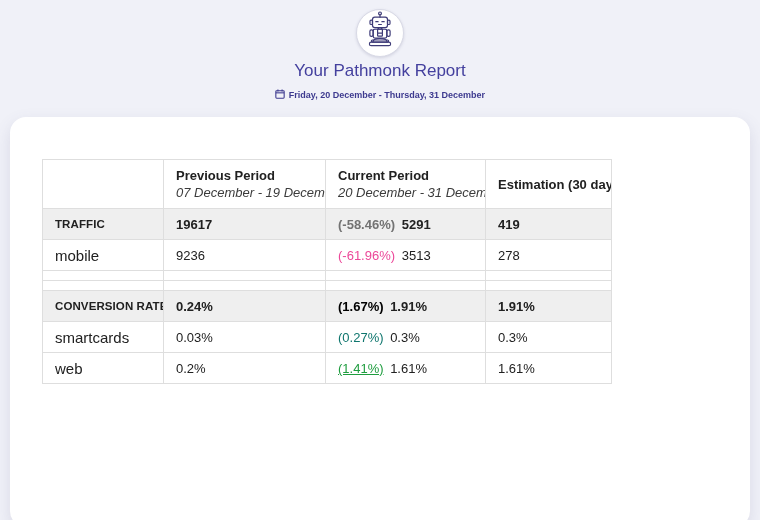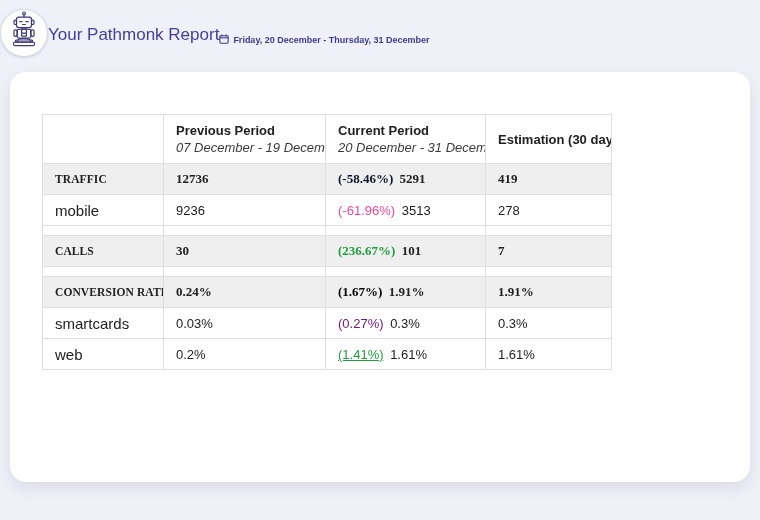--- a/index.html
+++ b/index.html
@@ -4,34 +4,34 @@
 <style>
   * { margin:0; padding:0; box-sizing:border-box; }
   html,body { width:760px; height:520px; }
   body {
     background:#f0f1f8;
     font-family:"Liberation Sans", sans-serif;
     overflow:hidden;
     color:#212121;
   }
   .report-header {
-    display:flex; flex-direction:row; align-items:center;
+    display:flex; flex-direction:column; align-items:center;
     padding-top:9px;
   }
   .logo-circle {
     width:48px; height:48px; border-radius:50%;
     background:#fff; border:1px solid #d9dae6;
     box-shadow:0 1px 3px rgba(80,80,120,.18);
     display:flex; align-items:center; justify-content:center;
   }
   .report-title {
     margin-top:4px; font-size:17px; line-height:20px; color:#44409e;
   }
   .report-date {
-    margin-top:14px; display:flex; align-items:center; gap:4px;
+    margin-top:8px; display:flex; align-items:center; gap:4px;
     font-size:9px; font-weight:bold; color:#3d3a8f; line-height:11px;
   }
   .card {
     width:740px; height:410px; margin:15px auto 0;
     background:#fff; border-radius:16px;
     box-shadow:0 6px 16px rgba(90,90,130,.15);
     overflow:hidden;
   }
   table {
     border-collapse:collapse; table-layout:fixed;
@@ -39,21 +39,21 @@
     font-size:13px; color:#212121;
   }
   th, td {
     border:1px solid #dedede;
     padding:0 12px; text-align:left; vertical-align:middle;
     white-space:nowrap; overflow:hidden;
   }
   thead th { height:48px; padding:7px 12px; vertical-align:middle; }
   .th-title { font-weight:bold; font-size:13px; line-height:17px; }
   .th-sub { font-weight:normal; font-style:italic; font-size:13px; line-height:17px; color:#3b3b3b; }
-  tr.section td { background:#efefef; font-weight:bold; height:31px;font-family:Liberation Serif, serif; }
+  tr.section td { background:#efefef; font-weight:bold; height:31px; }
   tr.item td { height:31px; }
   tr.spacer td { height:10px; padding:0; }
   tr.section td.label { font-size:11.5px; letter-spacing:.1px; }
   tr.item td.label { font-size:15px; }
   .delta { margin-right:3px; }
 </style>
 </head>
 <body>
 
 <div class="report-header">
@@ -113,58 +113,52 @@
           <div class="th-sub">20 December - 31 December</div>
         </th>
         <th>
           <div class="th-title">Estimation (30 days)</div>
         </th>
       </tr>
     </thead>
     <tbody>
         <tr class="section">
           <td class="label">TRAFFIC</td>
-          <td class="num">12736</td>
-          <td class="num"><span class="delta" style="color: #0f172a;">(-58.46%)</span><span> 5291</span></td>
+          <td class="num">19617</td>
+          <td class="num"><span class="delta" style="color: #737373;">(-58.46%)</span><span> 5291</span></td>
           <td class="num">419</td>
         </tr>
         <tr class="item">
           <td class="label">mobile</td>
           <td class="num">9236</td>
           <td class="num"><span class="delta" style="color: #ec4899;">(-61.96%)</span><span> 3513</span></td>
           <td class="num">278</td>
         </tr>
         <tr class="spacer">
           <td></td>
           <td></td>
           <td></td>
           <td></td>
-        </tr>
-        <tr class="section">
-          <td class="label">CALLS</td>
-          <td class="num">30</td>
-          <td class="num"><span class="delta" style="color: rgb(31, 157, 63);">(236.67%)</span><span> 101</span></td>
-          <td class="num">7</td>
         </tr>
         <tr class="spacer">
           <td></td>
           <td></td>
           <td></td>
           <td></td>
         </tr>
         <tr class="section">
           <td class="label">CONVERSION RATE</td>
           <td class="num">0.24%</td>
           <td class="num"><span class="delta" style="color: #000000;">(1.67%)</span><span> 1.91%</span></td>
           <td class="num">1.91%</td>
         </tr>
         <tr class="item">
           <td class="label">smartcards</td>
           <td class="num">0.03%</td>
-          <td class="num"><span class="delta" style="color: #701a75;">(0.27%)</span><span> 0.3%</span></td>
+          <td class="num"><span class="delta" style="color: #0f766e;">(0.27%)</span><span> 0.3%</span></td>
           <td class="num">0.3%</td>
         </tr>
         <tr class="item">
           <td class="label">web</td>
           <td class="num">0.2%</td>
           <td class="num"><span class="delta" style="color: rgb(31, 157, 63); text-decoration: underline;">(1.41%)</span><span> 1.61%</span></td>
           <td class="num">1.61%</td>
         </tr>
       </tbody>
   </table>

